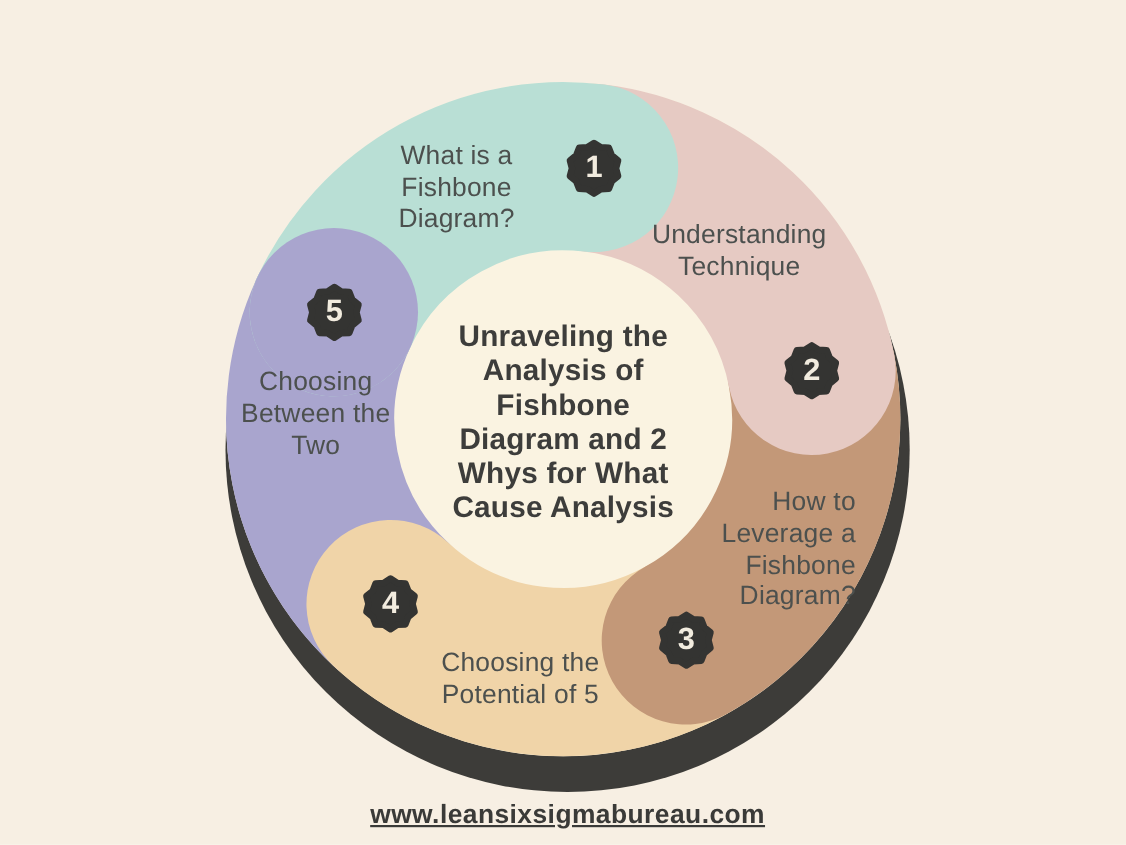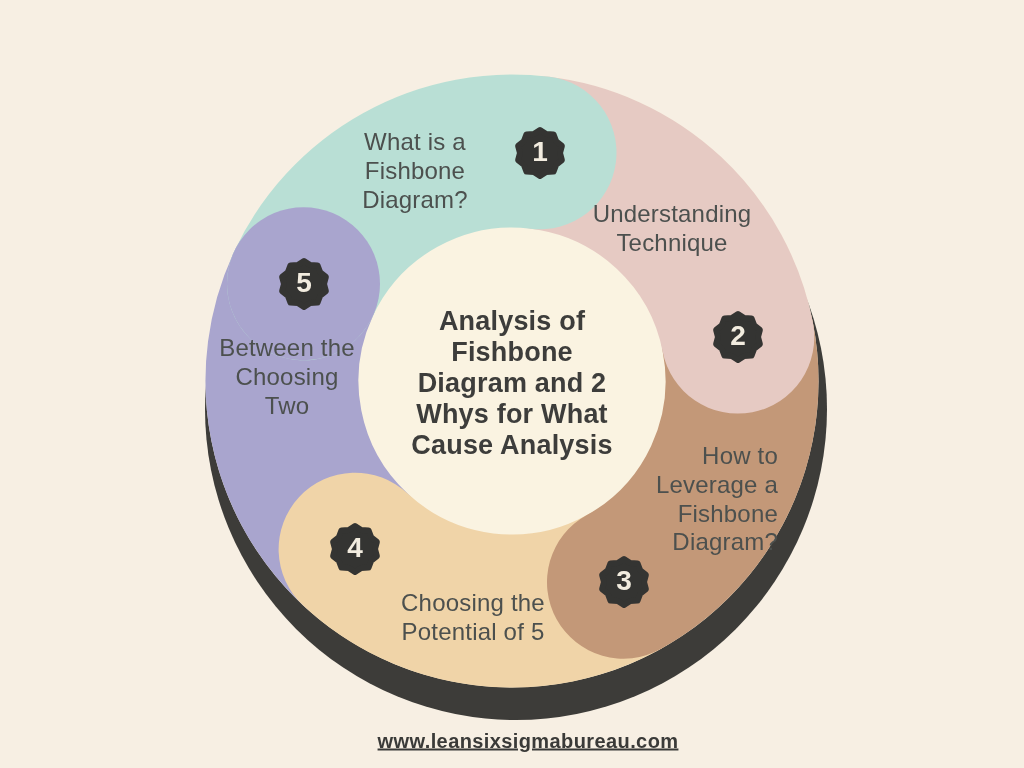--- a/index.html
+++ b/index.html
@@ -56,46 +56,46 @@
   .badge-5 { left: 272px; top: 252px; }
   .label-1 { left: 415px; top: 171px; width: 200px; }
   .label-2 { left: 672px; top: 229px; width: 160px; }
   .label-3 { left: 713px; top: 500px; width: 130px; text-align: right; }
   .label-4 { left: 473px; top: 618px; width: 160px; }
   .label-5 { left: 287px; top: 377px; width: 150px; }
   .website {
     position: absolute;
     left: 516px; top: 741px;
     transform: translate(-50%, -50%);
-    font-size: 20px;
+    font-size: 24px;
     font-weight: 700;
     color: var(--link, #3a3a38);
     text-decoration: underline;
     letter-spacing: 0.4px;
     white-space: nowrap;
-    margin-left: 12px;
   }
 </style>
 </head>
 <body>
 
 <div class="stage">
 
   <svg id="diagram-svg" width="1024" height="768" viewBox="0 0 1024 768">
       <circle cx="516" cy="409" r="311" fill="#3d3c39"></circle>
       <circle cx="512" cy="381" r="306.5" fill="#faf3e1"></circle>
       <path d="M 355.1 549.2 A 230 230 0 0 1 303.5 283.8" fill="none" stroke="#a9a5ce" stroke-width="153" stroke-linecap="round"></path>
       <path d="M 623.5 582.2 A 230 230 0 0 1 355.1 549.2" fill="none" stroke="#f0d4a8" stroke-width="153" stroke-linecap="round"></path>
       <path d="M 737.8 337.1 A 230 230 0 0 1 623.5 582.2" fill="none" stroke="#c39878" stroke-width="153" stroke-linecap="round"></path>
       <path d="M 540.0 152.7 A 230 230 0 0 1 737.8 337.1" fill="none" stroke="#e6cac3" stroke-width="153" stroke-linecap="round"></path>
       <path d="M 303.5 283.8 A 230 230 0 0 1 540.0 152.7" fill="none" stroke="#b9dfd5" stroke-width="153" stroke-linecap="round"></path>
       <circle cx="303.5" cy="283.8" r="76.5" fill="#a9a5ce"></circle>
     </svg>
 
   <div class="center-title">
+    <div>Unraveling the</div>
     <div>Analysis of</div>
     <div>Fishbone</div>
     <div>Diagram and 2</div>
     <div>Whys for What</div>
     <div>Cause Analysis</div>
   </div>
 
   <div class="badge badge-1">
     <svg class="seal" viewBox="-32 -32 64 64">
         <path class="seal-path" d="M0.00,-23.00L6.18,-19.02L13.52,-18.61L16.18,-11.76L21.87,-7.11L20.00,0.00L21.87,7.11L16.18,11.76L13.52,18.61L6.18,19.02L0.00,23.00L-6.18,19.02L-13.52,18.61L-16.18,11.76L-21.87,7.11L-20.00,0.00L-21.87,-7.11L-16.18,-11.76L-13.52,-18.61L-6.18,-19.02Z" fill="#343432" stroke="#343432" stroke-width="6" stroke-linejoin="round"></path>
@@ -139,20 +139,20 @@
     <div>How to</div>
     <div>Leverage a</div>
     <div>Fishbone</div>
     <div>Diagram?</div>
   </div>
   <div class="seg-label label-4">
     <div>Choosing the</div>
     <div>Potential of 5</div>
   </div>
   <div class="seg-label label-5">
+    <div>Choosing</div>
     <div>Between the</div>
-    <div>Choosing</div>
     <div>Two</div>
   </div>
 
   <div class="website">www.leansixsigmabureau.com</div>
 
 </div>
 
 </body></html>

